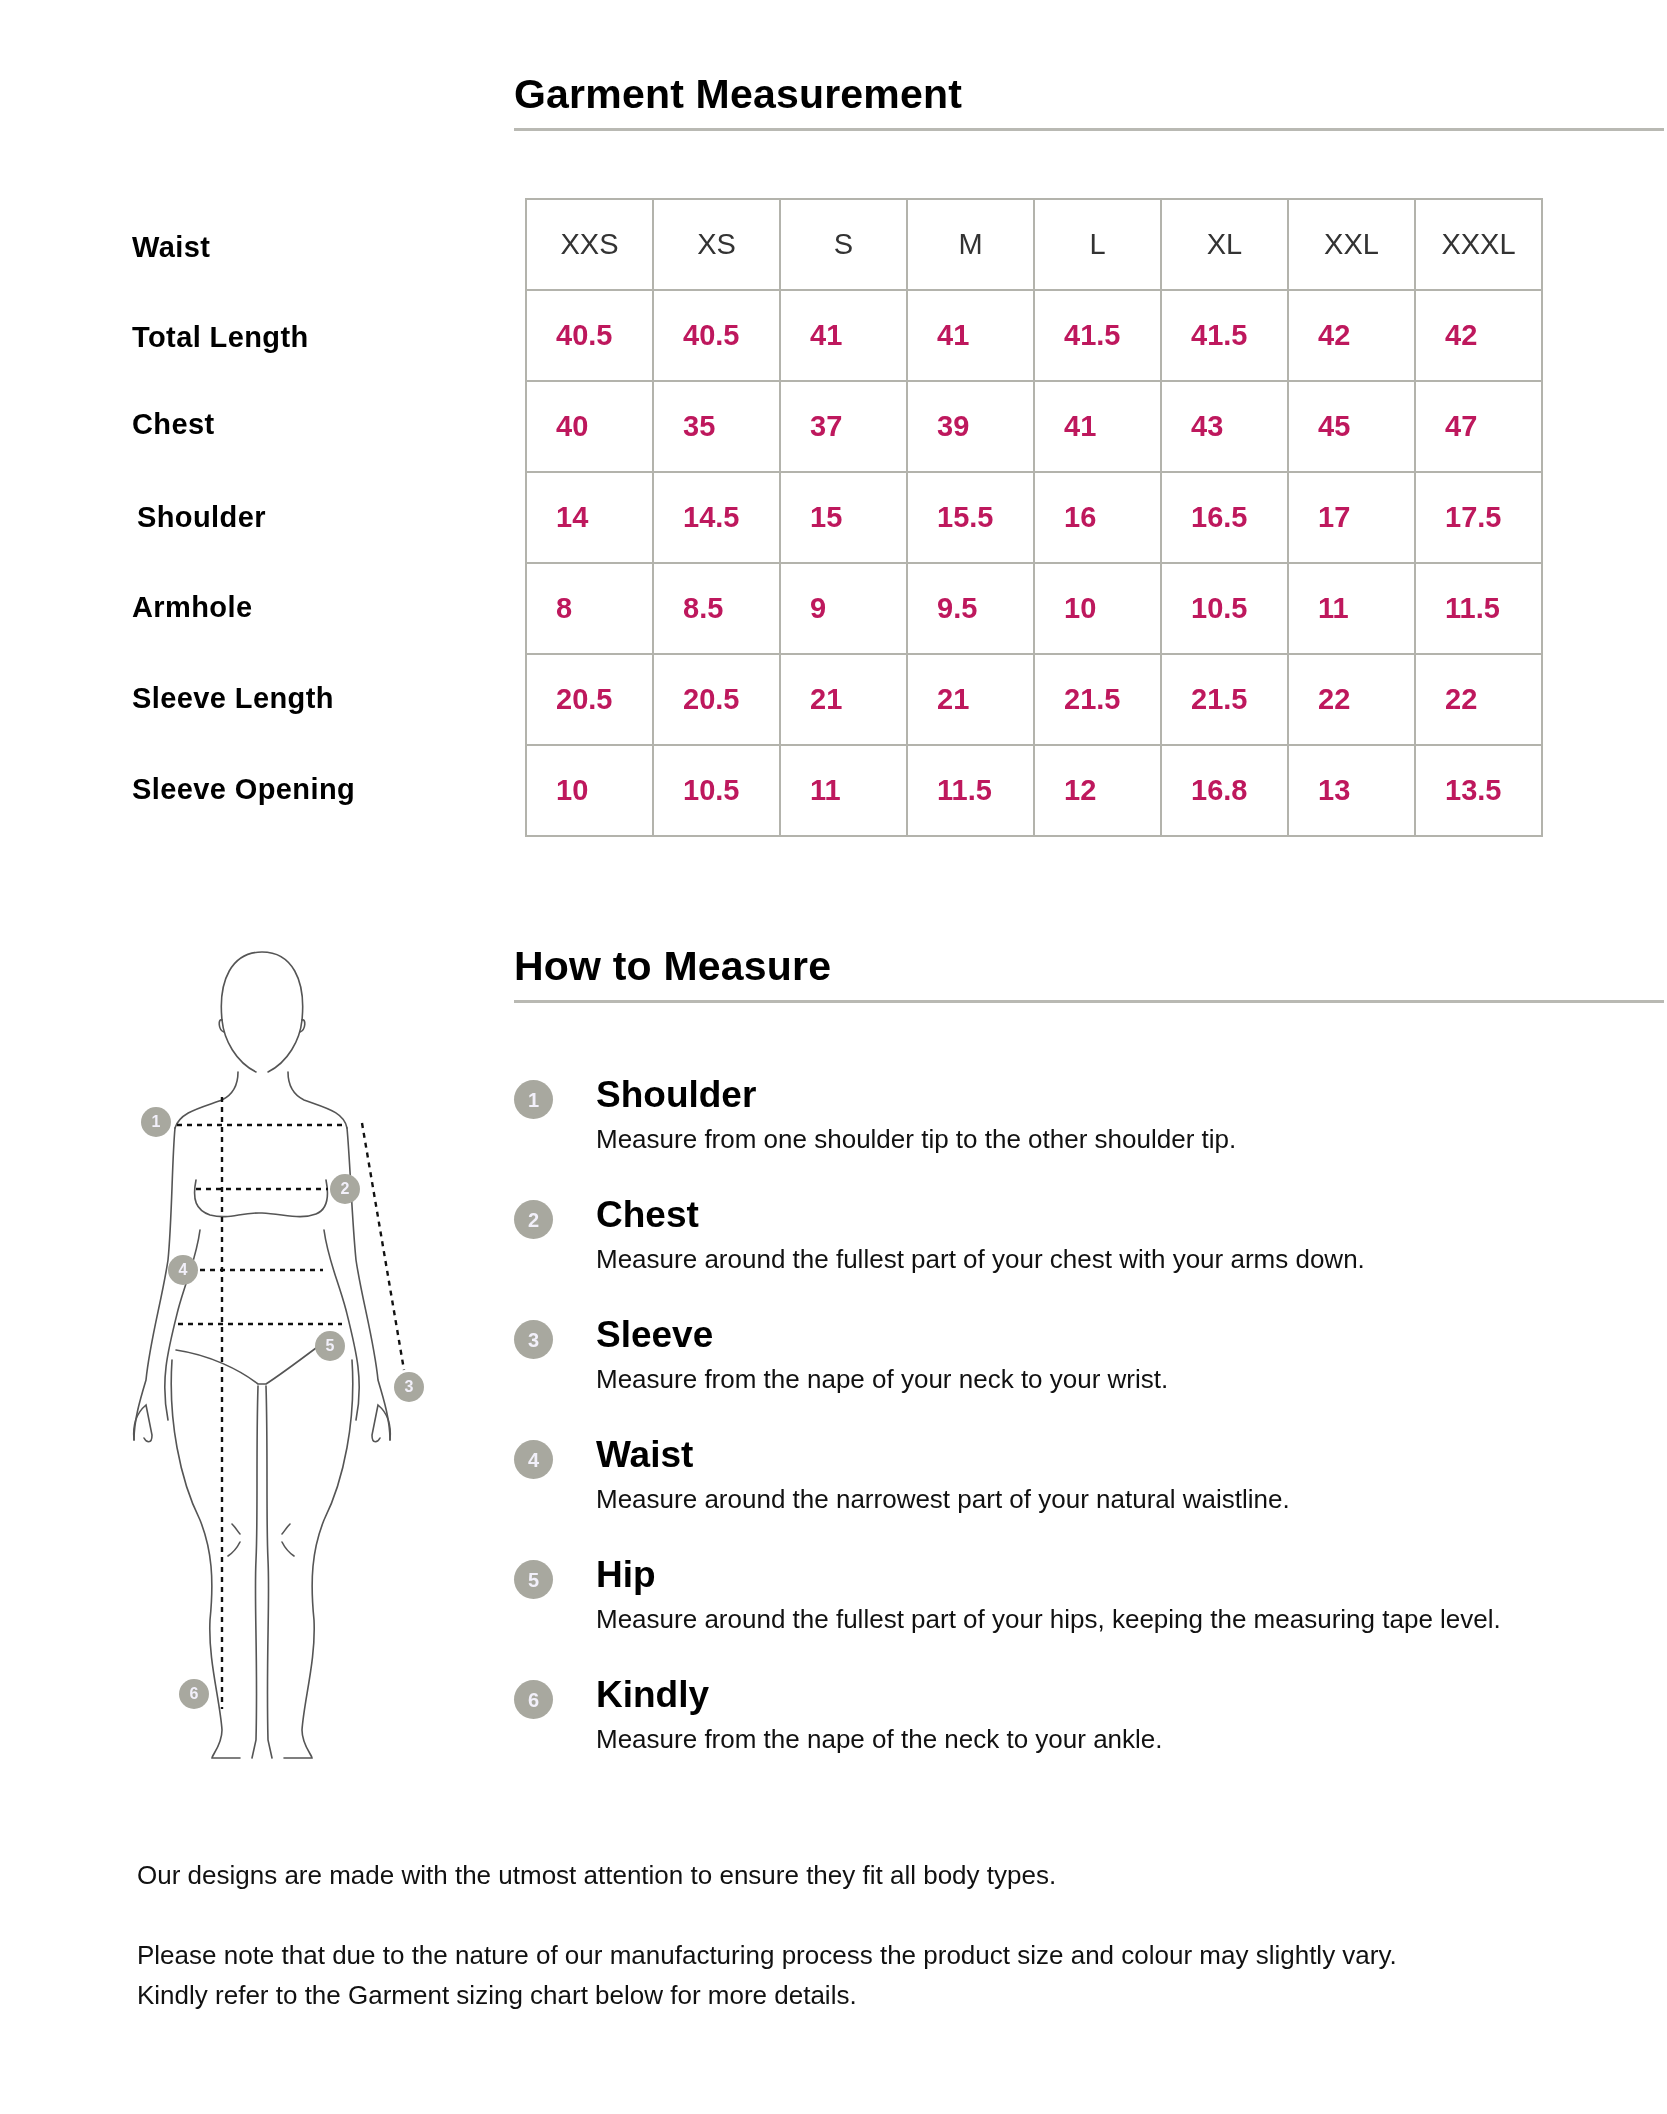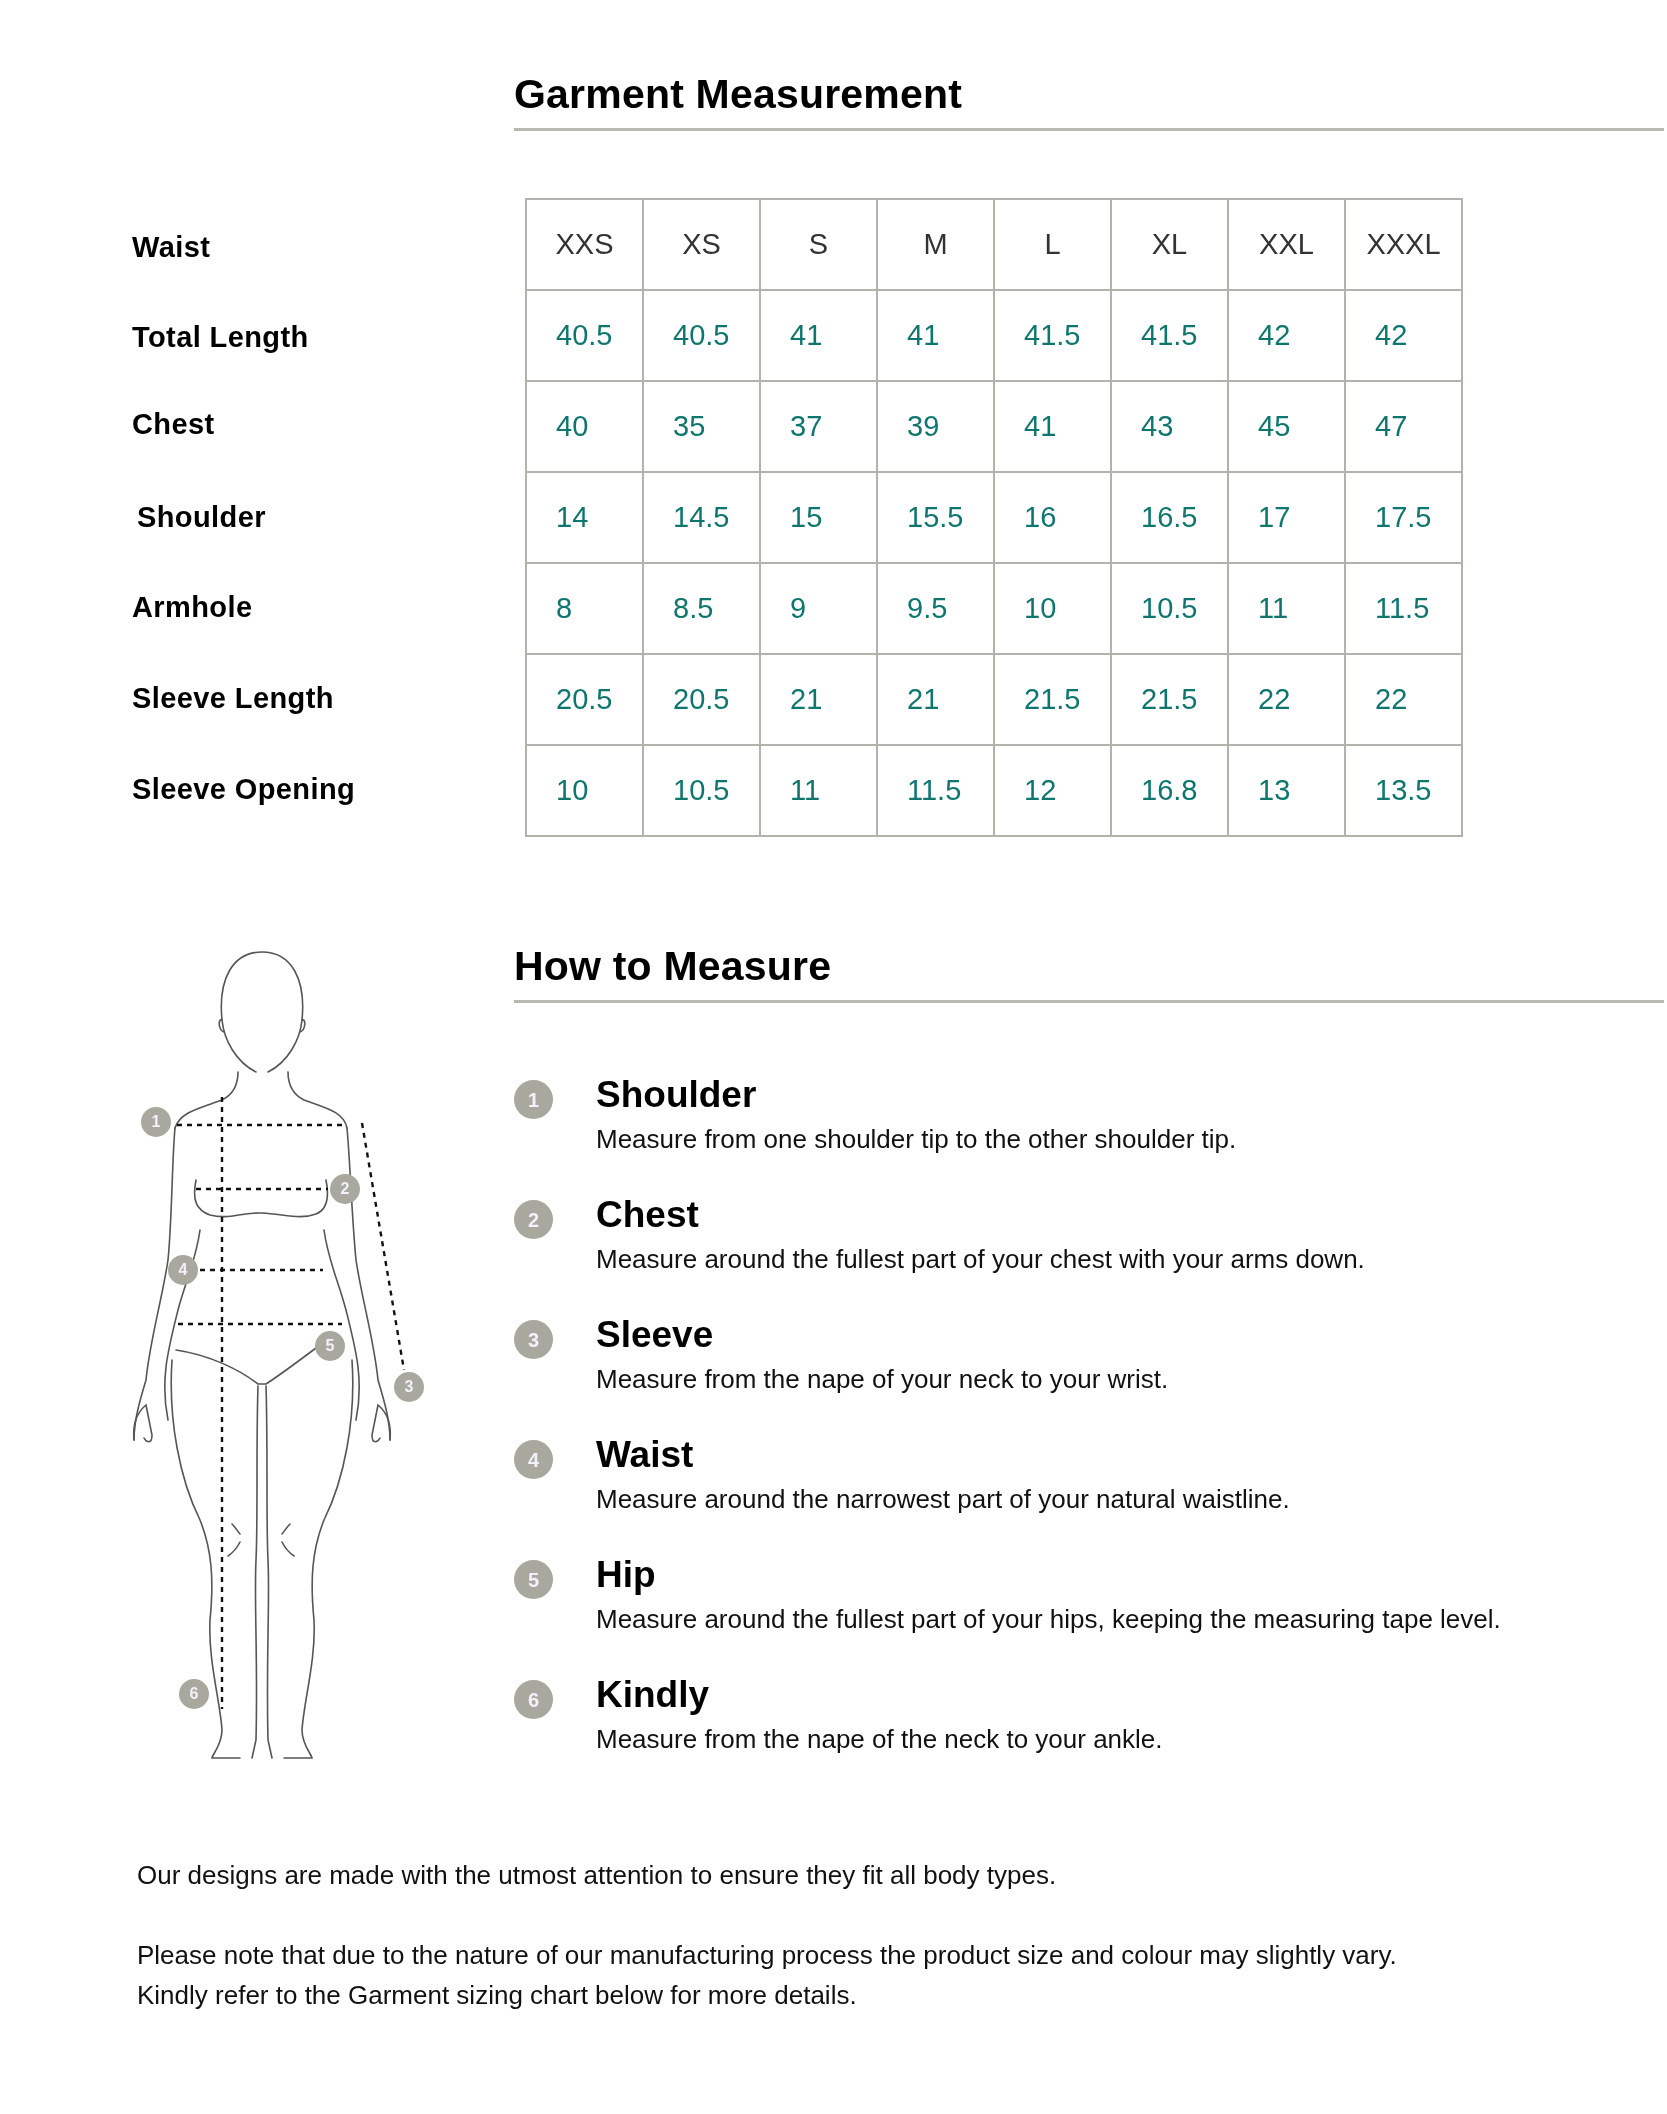--- a/index.html
+++ b/index.html
@@ -3,23 +3,23 @@
 <meta charset="utf-8">
 <style>
   html, body { margin:0; padding:0; background:#ffffff; }
   body { width:1667px; height:2114px; position:relative; overflow:hidden; font-family:"Liberation Sans", "DejaVu Sans", sans-serif; color:#000; }
   .section-title { position:absolute; left:514px; font-weight:bold; font-size:41px; letter-spacing:0.2px; color:#000; white-space:nowrap; line-height:1; }
   .rule { position:absolute; left:514px; width:1150px; height:3px; background:#b9b9b3; }
 
   .row-label { position:absolute; left:132px; font-weight:bold; font-size:29px; color:#000; white-space:nowrap; line-height:1; letter-spacing:0.4px; }
 
   table.size-table { position:absolute; left:525px; top:198px; border-collapse:collapse; table-layout:fixed; }
-  table.size-table td { width:117px; height:91px; box-sizing:border-box; border:2px solid #b3b3ac; padding:0; font-size:29px; vertical-align:middle; white-space:nowrap; line-height:1; }
+  table.size-table td { width:127px; height:91px; box-sizing:border-box; border:2px solid #b3b3ac; padding:0; font-size:29px; vertical-align:middle; white-space:nowrap; line-height:1; }
   table.size-table tr.head td { text-align:center; color:#333333; }
-  table.size-table tr.body td { text-align:left; padding-left:29px; color:#0f766e; }
+  table.size-table tr.body td { text-align:left; padding-left:29px; color:#be185d;font-weight:bold; }
 
   .step { position:absolute; left:514px; width:1100px; height:100px; }
   .step .num { position:absolute; left:0; top:0; width:39px; height:39px; border-radius:50%; background:#a8a89f; color:#f2f0fa; font-weight:bold; font-size:20px; display:flex; align-items:center; justify-content:center; line-height:1; }
   .step .title { position:absolute; left:82px; top:-4px; font-weight:bold; font-size:37px; color:#000; white-space:nowrap; line-height:1; }
   .step .desc { position:absolute; left:82px; top:46px; font-size:26px; color:#111; white-space:nowrap; line-height:1; }
 
   .note { position:absolute; left:137px; font-size:26px; color:#111; white-space:nowrap; line-height:1; }
 
   .figure { position:absolute; left:100px; top:930px; width:340px; height:840px; }
   .fig-badge { position:absolute; width:30px; height:30px; border-radius:50%; background:#a8a89f; color:#f2f0fa; font-weight:bold; font-size:16px; display:flex; align-items:center; justify-content:center; line-height:1; }

